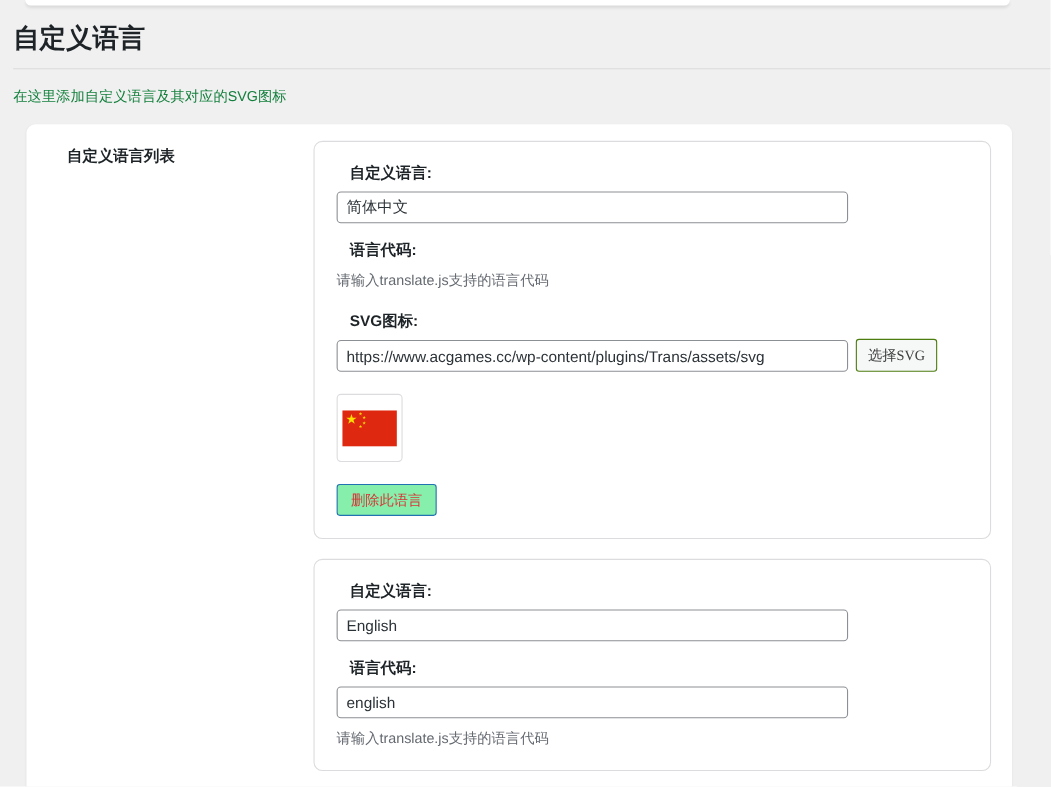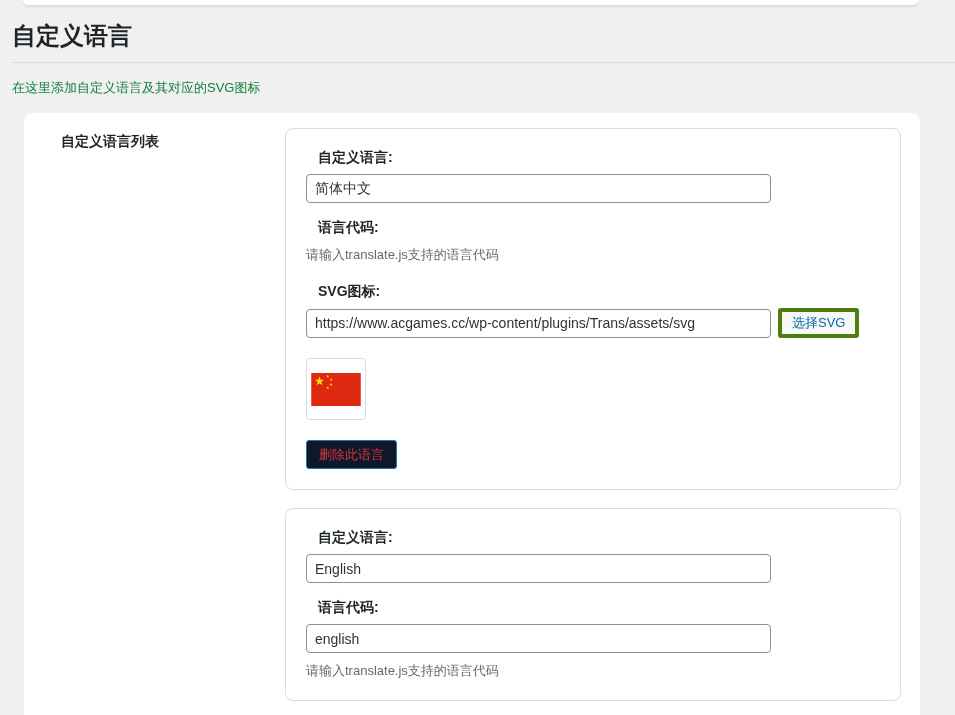--- a/index.html
+++ b/index.html
@@ -67,47 +67,47 @@
     padding: 0 8px;
     font-family: "Liberation Sans", "DejaVu Sans", sans-serif;
     font-size: 14px; color: #2c3338;
     background: #ffffff;
     outline: none;
   }
   .help-text {
     margin: 9px 0 0 0;
     font-size: 13px; color: #646970;
   }
-  .svg-row { display: flex; align-items: center; gap: 7px; }
+  .svg-row { display: flex; align-items: flex-end; gap: 7px; }
   .btn-secondary {
     height: 30px;
     padding: 0 10px;
     background: #f6f7f7;
-    border: 4px solid #4d7c0f;
+    border: 1px solid #4d7c0f;
     border-radius: 3px;
-    color: #0369a1;
-    font-family: Liberation Sans, sans-serif;
+    color: #404040;
+    font-family: Liberation Serif, serif;
     font-size: 13px;
     cursor: pointer;
     white-space: nowrap;
   }
   .flag-box {
     margin-top: 20px;
     width: 60px; height: 62px;
     border: 1px solid #dcdcde;
     border-radius: 4px;
     background: #ffffff;
     display: flex; align-items: center; justify-content: center;
   }
   .flag-box svg { display: block; }
   .btn-delete {
     margin-top: 20px;
     height: 29px;
     padding: 0 12px;
-    background: #0f172a;
+    background: #86efac;
     border: 1px solid #2271b1;
     border-radius: 3px;
     color: #d63638;
     font-family: "Liberation Sans", "DejaVu Sans", sans-serif;
     font-size: 13px;
     cursor: pointer;
   }
 </style>
 </head>
 <body>

